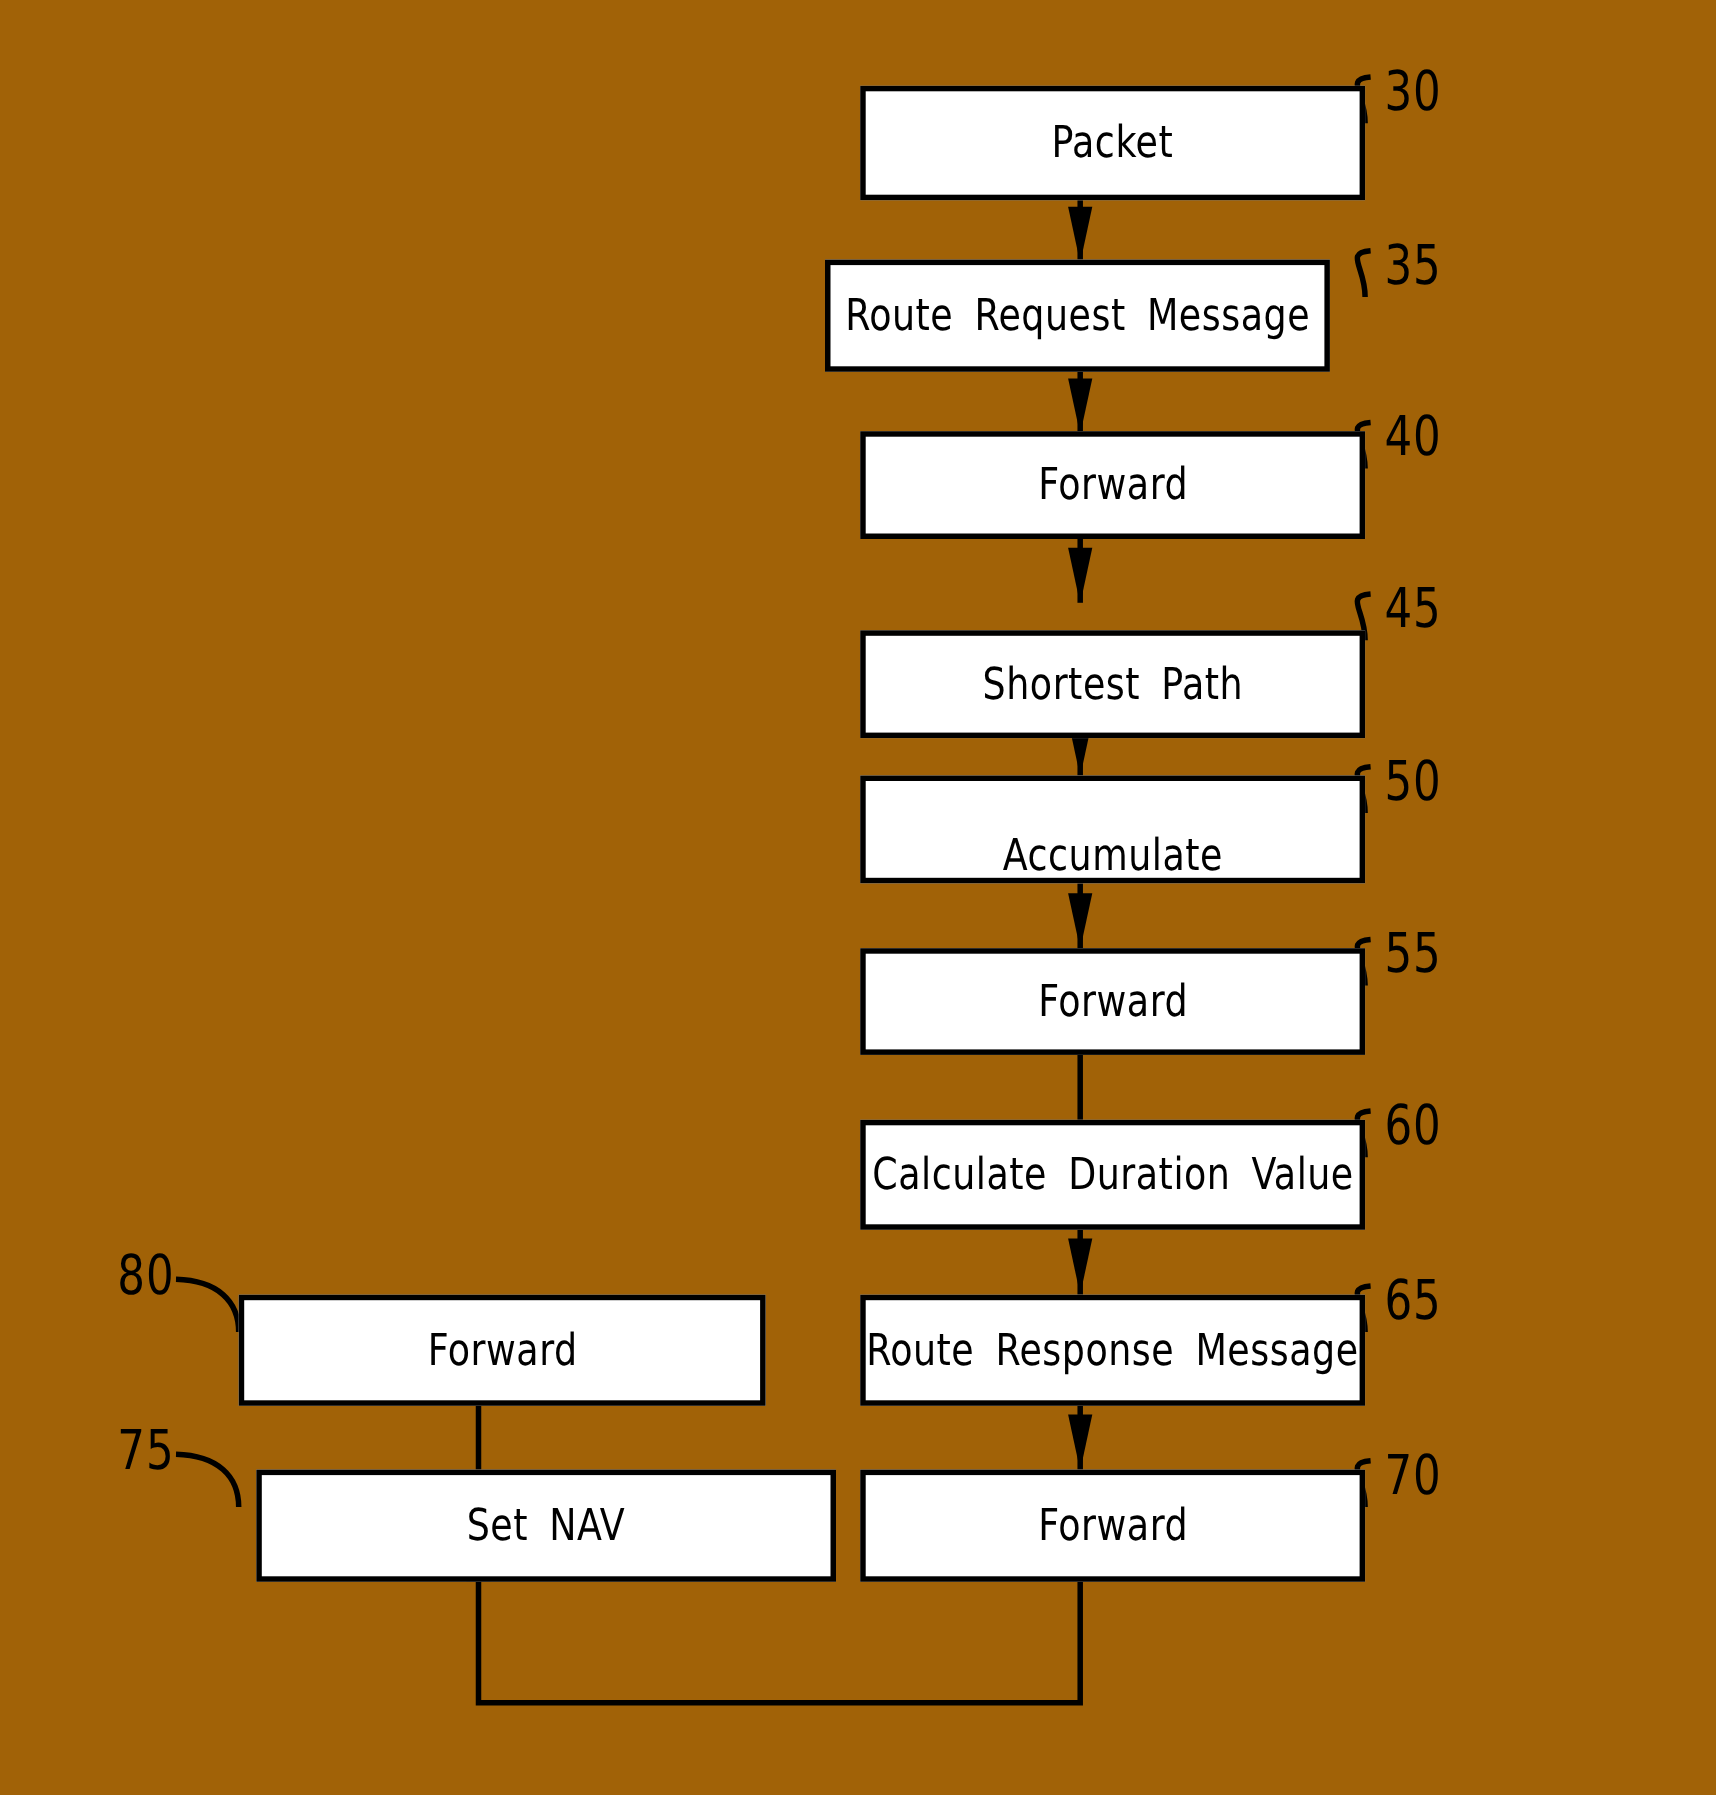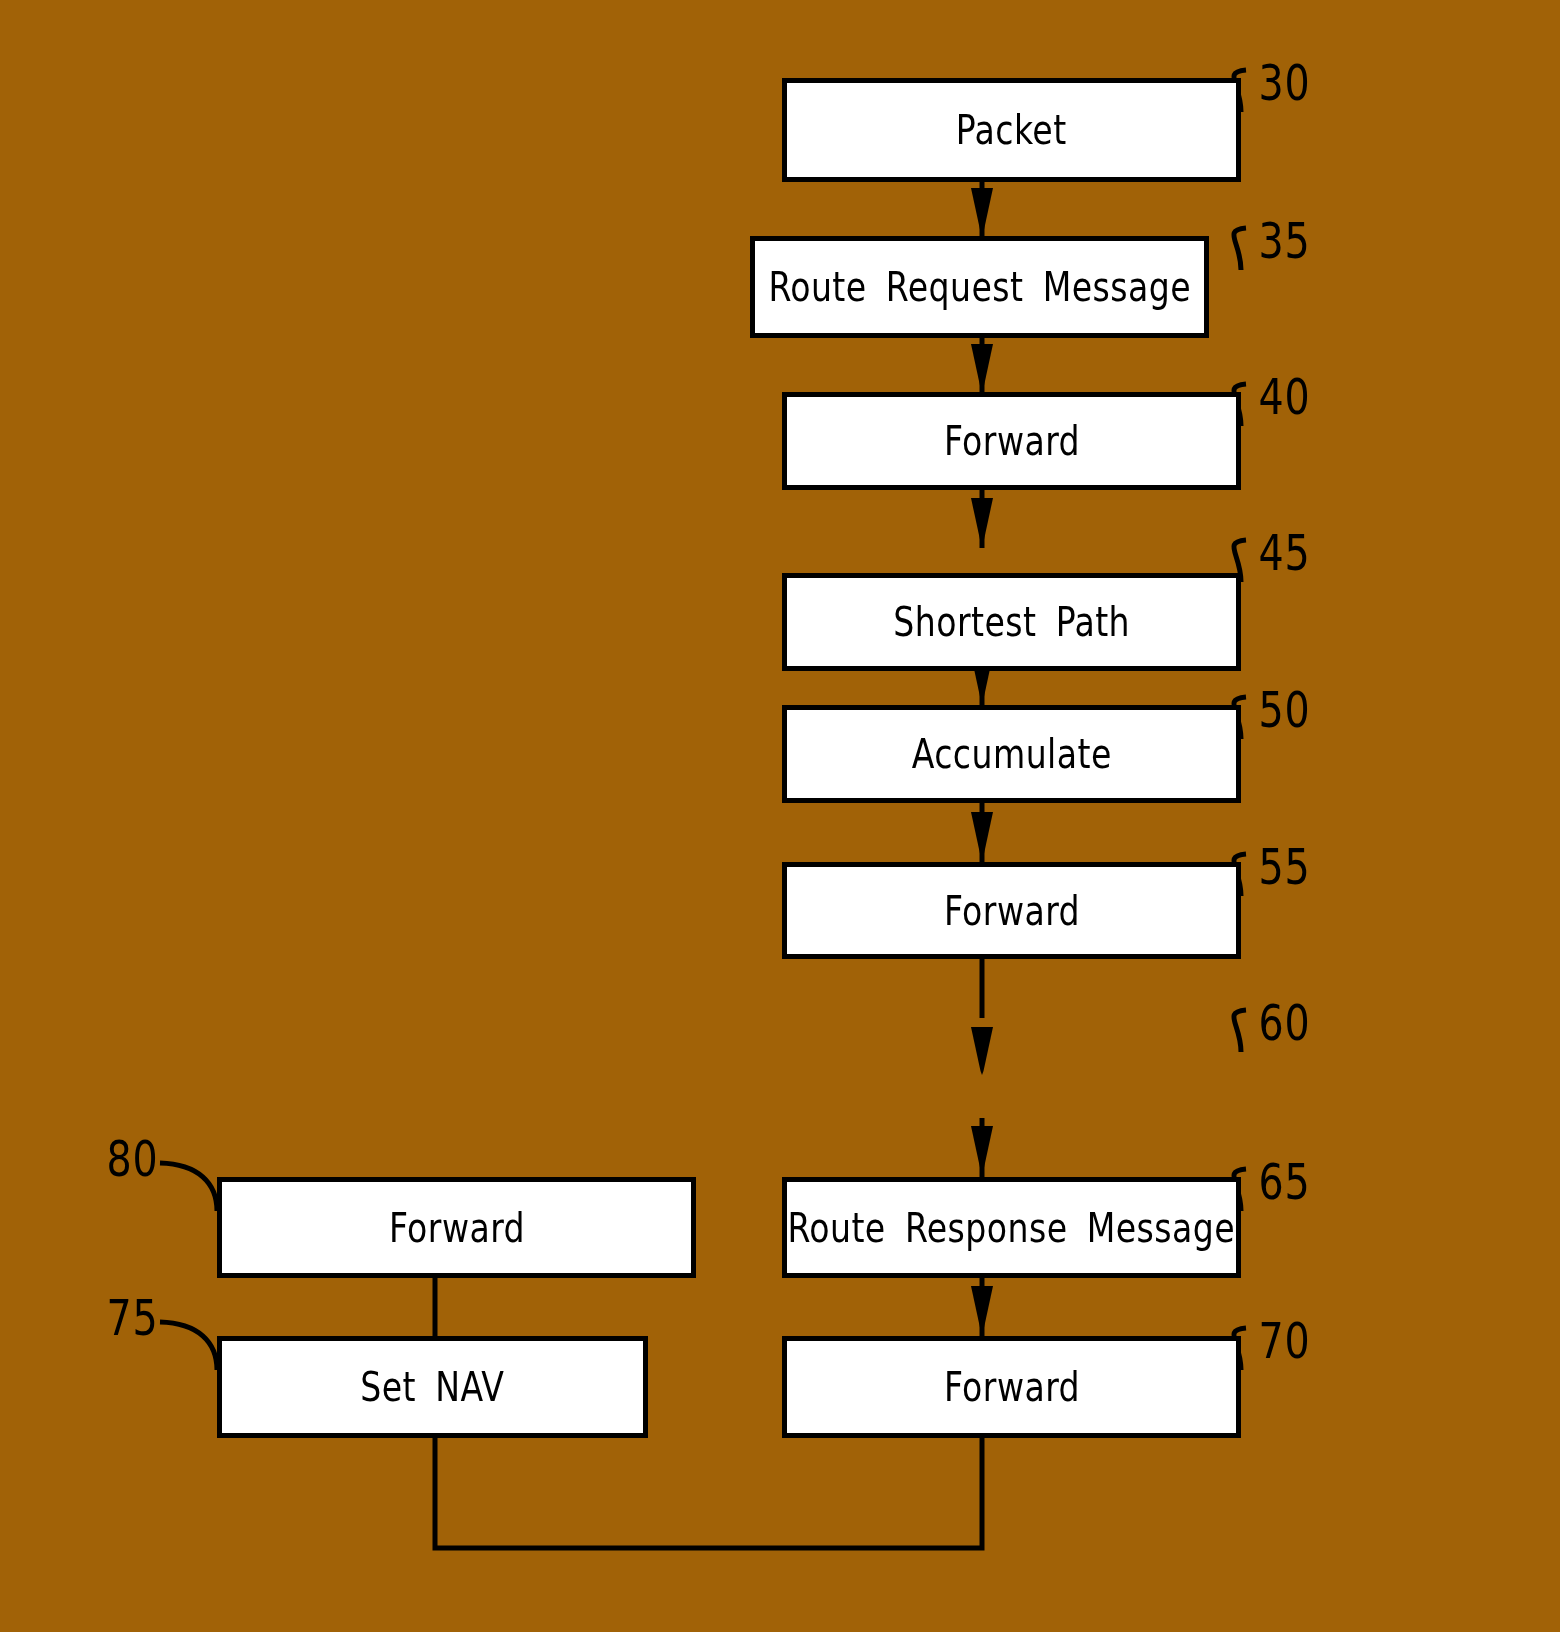--- a/index.html
+++ b/index.html
@@ -155,42 +155,45 @@
   </div>
 
   <div class="node-box" style="left:782px; top:392px; width:459px; height:98px;">
     <span class="node-label">Forward</span>
   </div>
 
   <div class="node-box" style="left:782px; top:573px; width:459px; height:98px;">
     <span class="node-label">Shortest Path</span>
   </div>
 
-  <div class="node-box" style="left:782px; top:705px; width:459px; height:98px;">
+  <div class="node-box" style="left:782px; top:705px; width:459px; height:98px;align-items:flex-end;">
     <span class="node-label">Accumulate</span>
   </div>
 
   <div class="node-box" style="left:782px; top:862px; width:459px; height:97px;">
     <span class="node-label">Forward</span>
   </div>
 
+  <div class="node-box" style="left:782px; top:1018px; width:459px; height:100px;">
+    <span class="node-label">Calculate Duration Value</span>
+  </div>
 
   <div class="node-box" style="left:782px; top:1177px; width:459px; height:101px;text-align:center;">
     <span class="node-label">Route Response Message</span>
   </div>
 
   <div class="node-box" style="left:782px; top:1336px; width:459px; height:102px;">
     <span class="node-label">Forward</span>
   </div>
 
   <div class="node-box" style="left:217px; top:1177px; width:479px; height:101px;">
     <span class="node-label">Forward</span>
   </div>
 
-  <div class="node-box" style="left:217px; top:1336px; width:431px; height:102px;">
+  <div class="node-box" style="left:233px; top:1336px; width:527px; height:102px;">
     <span class="node-label">Set NAV</span>
   </div>
 
   <div class="ref-num" style="left:1255px; top:58px;">30</div>
   <div class="ref-num" style="left:1255px; top:216px;">35</div>
   <div class="ref-num" style="left:1255px; top:372px;">40</div>
   <div class="ref-num" style="left:1255px; top:528px;">45</div>
   <div class="ref-num" style="left:1255px; top:685px;">50</div>
   <div class="ref-num" style="left:1255px; top:842px;">55</div>
   <div class="ref-num" style="left:1255px; top:998px;">60</div>

